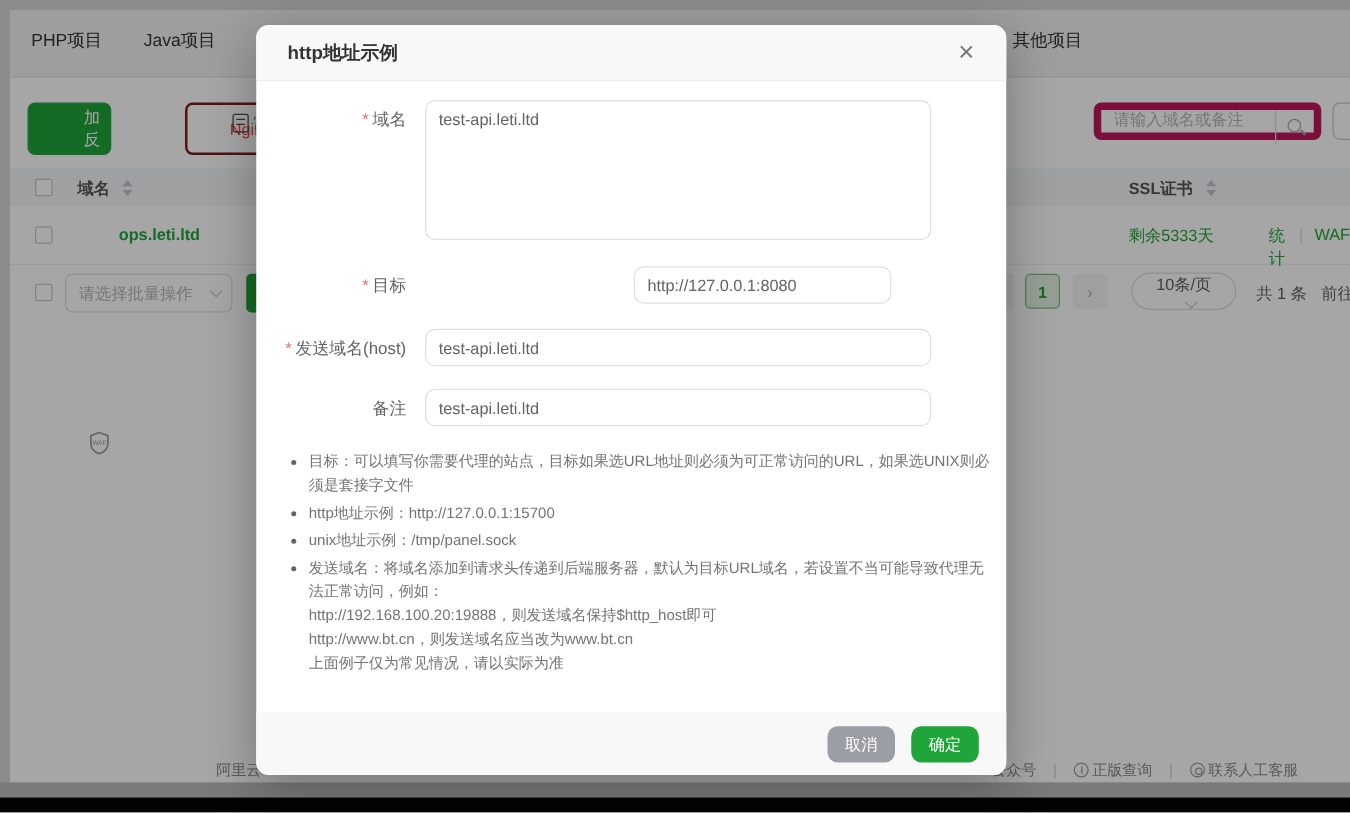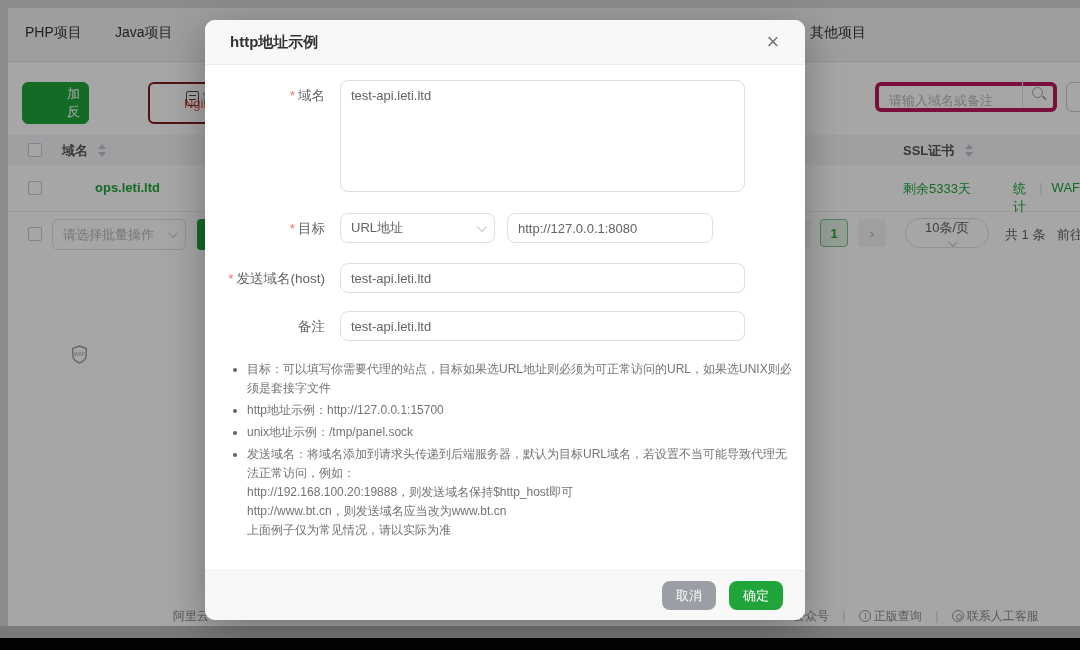--- a/index.html
+++ b/index.html
@@ -11,37 +11,37 @@
   #page { position:absolute; inset:0; z-index:1; }
   .tabbar { left:8px; top:8px; width:1072px; height:54px; background:#f3f3f3; border-bottom:1px solid #e2e2e2; }
   .tab { position:absolute; top:16px; font-size:14px; color:#333; cursor:pointer; }
   .content { left:8px; top:62px; width:1072px; height:564px; background:#ffffff; }
 
   .btn { display:inline-flex; align-items:center; justify-content:center; font-size:13px; border-radius:6px; height:42px;padding-left:44px; }
   .btn-green { background:#20a53a; color:#fff; border:1px solid #20a53a; }
   .btn-plain { background:#fff; color:#ef4444; border:2px solid #7f1d1d;margin-left:48px; }
   .play-icon { width:0; height:0; border-left:9px solid #20a53a; border-top:5px solid transparent; border-bottom:5px solid transparent; margin-left:7px; }
 
-  .searchbox { position:absolute; left:875px; top:82px; width:182px; height:30px; border:4px solid #be185d; border-radius:6px; background:#fff; display:flex; align-items:flex-end; }
+  .searchbox { position:absolute; left:875px; top:82px; width:182px; height:30px; border:6px solid #be185d; border-radius:6px; background:#fff; display:flex; align-items:flex-start; }
   .searchbox input { flex:1; border:none; outline:none; font-size:13px; color:#606266; padding:0 10px; background:transparent; min-width:0; }
   .searchbox input::placeholder { color:#b6b6b6; }
   .search-div { width:1px; height:28px; background:#dcdcdc; }
   .mag { position:relative; width:30px; height:28px; }
   .mag::before { content:""; position:absolute; left:9px; top:7px; width:9px; height:9px; border:1.5px solid #a5a5a5; border-radius:50%; }
   .mag::after { content:""; position:absolute; left:19px; top:17px; width:5px; height:1.5px; background:#a5a5a5; transform:rotate(45deg); }
   .stub-box { position:absolute; left:1066px; top:82px; width:40px; height:30px; border:1px solid #c9c9c9; border-radius:6px; background:#fff; }
 
   .checkbox { position:absolute; width:14px; height:14px; border:1px solid #c6cad1; border-radius:2px; background:#fff; }
   .thead { position:absolute; left:8px; top:135px; width:1072px; height:30px; background:#f5f6f8; font-size:13px; color:#555; }
   .th-label { position:absolute; top:7px; font-weight:bold; }
   .sort { position:absolute; top:9px; width:8px; height:14px; }
   .sort::before { content:""; position:absolute; top:0; left:0; border-left:4px solid transparent; border-right:4px solid transparent; border-bottom:5px solid #c0c4cc; }
   .sort::after { content:""; position:absolute; bottom:1px; left:0; border-left:4px solid transparent; border-right:4px solid transparent; border-top:5px solid #c0c4cc; }
   .trow { position:absolute; left:8px; top:165px; width:1072px; height:47px; background:#fff; border-bottom:1px solid #ebeef5; }
-  .green-link { color:#20a53a; font-size:13px; cursor:pointer; text-decoration:none; }
+  .green-link { color:#20a53a; font-size:13px; cursor:pointer; text-decoration:none;text-align:center; }
   .vsep { color:#d8dce3; }
 
   .fake-select { position:absolute; height:31px; border:1px solid #dcdfe6; border-radius:6px; background:#fff; display:flex; align-items:center; font-size:13px; padding:0 10px; justify-content:space-between; }
   .chev { width:7px; height:7px; border-right:1.5px solid #c0c4cc; border-bottom:1.5px solid #c0c4cc; transform:rotate(45deg) translateY(-2px); flex:none; margin-left:8px; }
   .placeholder-text { color:#b6b6b6; }
 
   .pg-num { position:absolute; top:219px; width:28px; height:28px; border-radius:4px; display:flex; align-items:center; justify-content:center; font-size:13px; }
   .pg-active { left:820px; background:#e7f4e7; border:1px solid #7cc08b; color:#20a53a; font-weight:bold; }
   .pg-next { left:858px; background:#f4f4f5; color:#a9adb5; }
   .pg-size { left:905px; top:218px; width:84px; height:30px; border-radius:15px; color:#606266;flex-direction:column; }
@@ -180,24 +180,20 @@
   </div>
 
   <label class="m-label" style="left:2px; top:67px;">
     <span class="req">*</span><span>域名</span>
   </label>
   <textarea class="m-textarea" spellcheck="false" style="">test-api.leti.ltd</textarea>
 
   <label class="m-label" style="left:2px; top:200px;">
     <span class="req">*</span><span>目标</span>
   </label>
-  <div class="fake-select" style="left:135px; top:193px; width:155px; height:30px; border-radius:8px;">
-    <span style="font-size:13px; color:#606266;">URL地址</span>
-    <span class="chev"></span>
-  </div>
   <input class="m-input" style="left: 302px; top: 193px; width: 206px;" spellcheck="false" value="http://127.0.0.1:8080">
 
   <label class="m-label" style="left:2px; top:250px;">
     <span class="req">*</span><span>发送域名(host)</span>
   </label>
   <input class="m-input" style="left: 135px; top: 243px; width: 405px;" spellcheck="false" value="test-api.leti.ltd">
 
   <label class="m-label" style="left:2px; top:298px;">
     <span>备注</span>
   </label>

